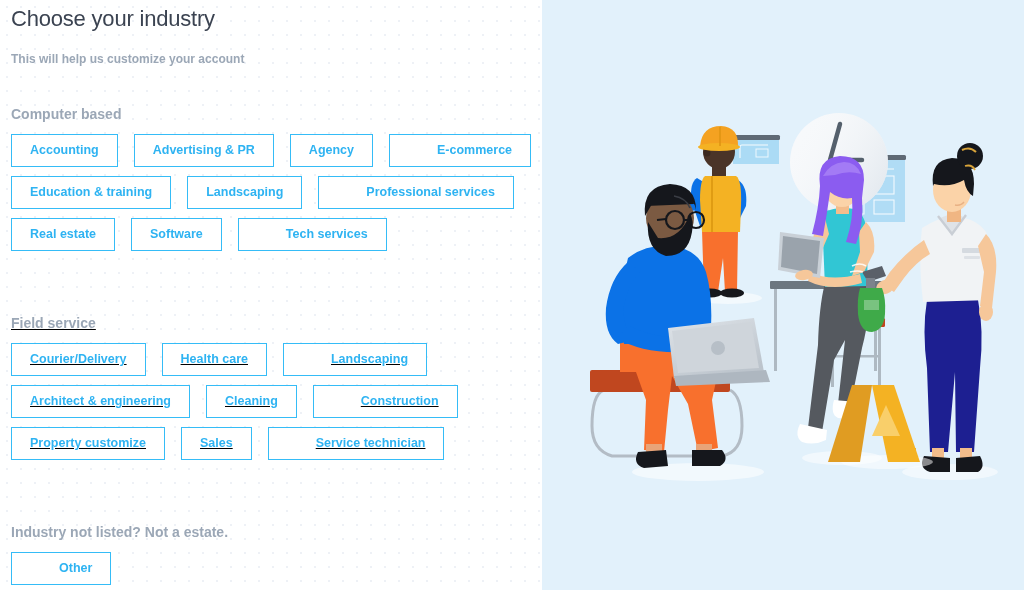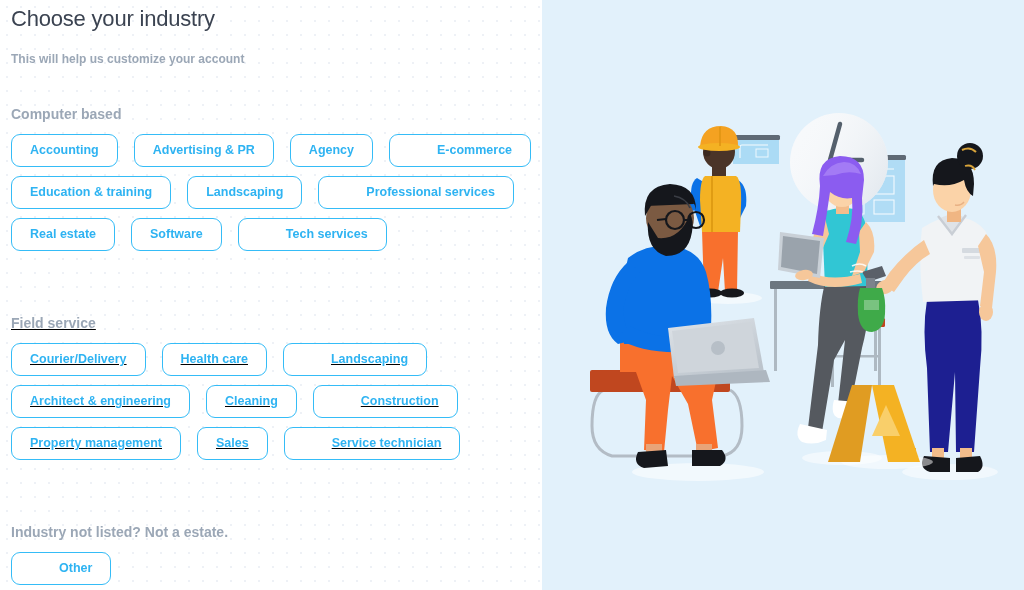--- a/index.html
+++ b/index.html
@@ -72,21 +72,21 @@
   .chip-row {
     display: flex;
     flex-wrap: nowrap;
     margin-bottom: 9px;
   }
   .chip-row:last-child { margin-bottom: 8px; }
 
   .chip {
     height: 33px;
     border: 1px solid #35bcf7;
-    border-radius: 9px;
+    border-radius: 0;
     background: #ffffff;
     color: #2eb3f2;
     font-size: 12.5px;
     font-weight: bold;
     display: inline-flex;
     align-items: center;
     justify-content: center;
     padding: 0 18px;
     margin-right: 16px;
     cursor: pointer;
@@ -154,21 +154,21 @@
         <button class="chip">Landscaping</button>
       </div>
 
       <div class="chip-row">
         <button class="chip">Architect &amp; engineering</button>
         <button class="chip">Cleaning</button>
         <button class="chip">Construction</button>
       </div>
 
       <div class="chip-row">
-        <button class="chip">Property management</button>
+        <button class="chip">Property customize</button>
         <button class="chip">Sales</button>
         <button class="chip">Service technician</button>
       </div>
     </div>
 
     <div class="section section-other">
       <span class="section-label">Industry not listed? Not a estate.</span>
       <div class="chip-row">
         <button class="chip">Other</button>
       </div>

